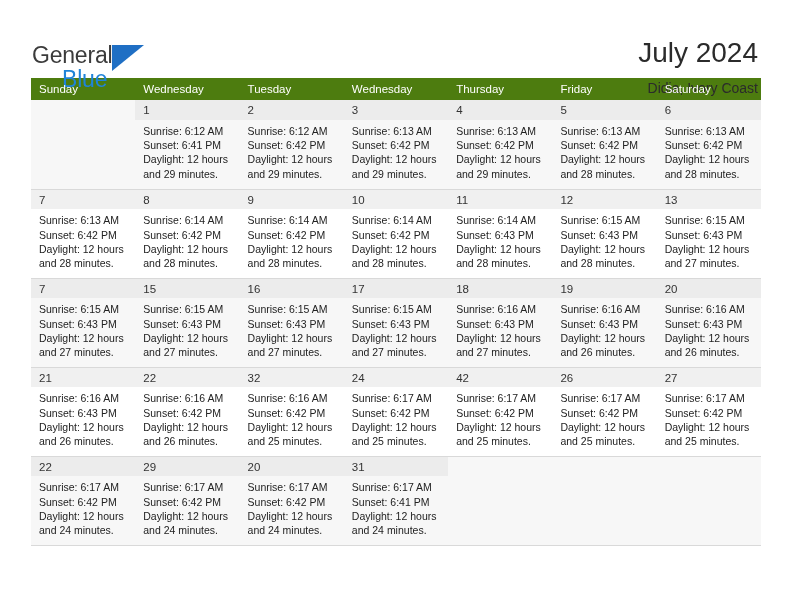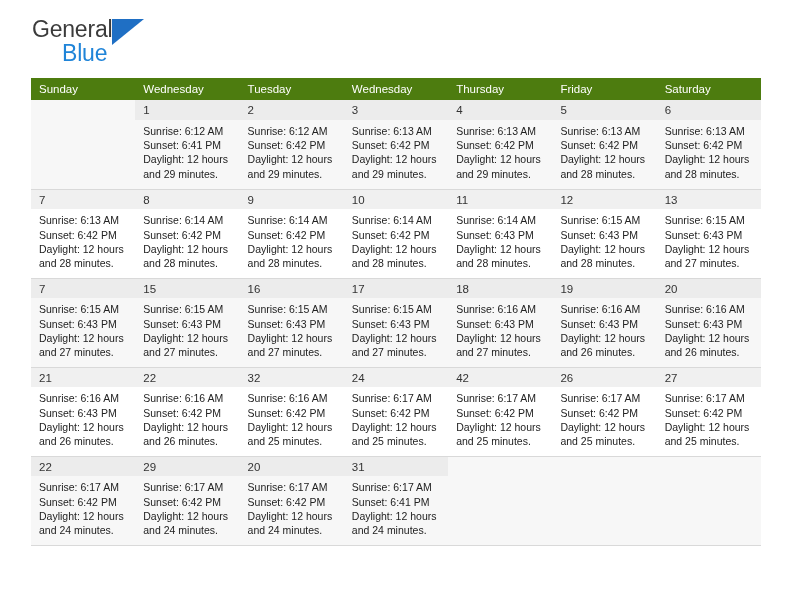--- a/index.html
+++ b/index.html
@@ -19,21 +19,21 @@
     width: 792px;
     height: 612px;
     box-sizing: border-box;
   }
 
   
   .header {
     display: flex;
     align-items: flex-start;
     justify-content: space-between;
-    padding: 12px 32px 0 32px;
+    padding: 38px 32px 0 32px;
     box-sizing: border-box;
     height: 78px;
   }
   .brand {
     display: block;
     line-height: 1;
     padding-top: 6px;
   }
   .brand-row1 {
     display: flex;
@@ -145,20 +145,24 @@
   <div class="header">
 
     <div class="brand">
       <div class="brand-row1">
         <span class="brand-general">General</span>
         <span class="brand-triangle"></span>
       </div>
       <span class="brand-blue">Blue</span>
     </div>
 
+    <div class="title-block">
+      <div class="cal-title">July 2024</div>
+      <div class="cal-subtitle">Didia, Ivory Coast</div>
+    </div>
 
   </div>
 
   <div class="cal-wrap">
     <table class="calendar">
       <thead>
         <tr id="weekday-row">
             <th>Sunday</th>
             <th>Wednesday</th>
             <th>Tuesday</th>

